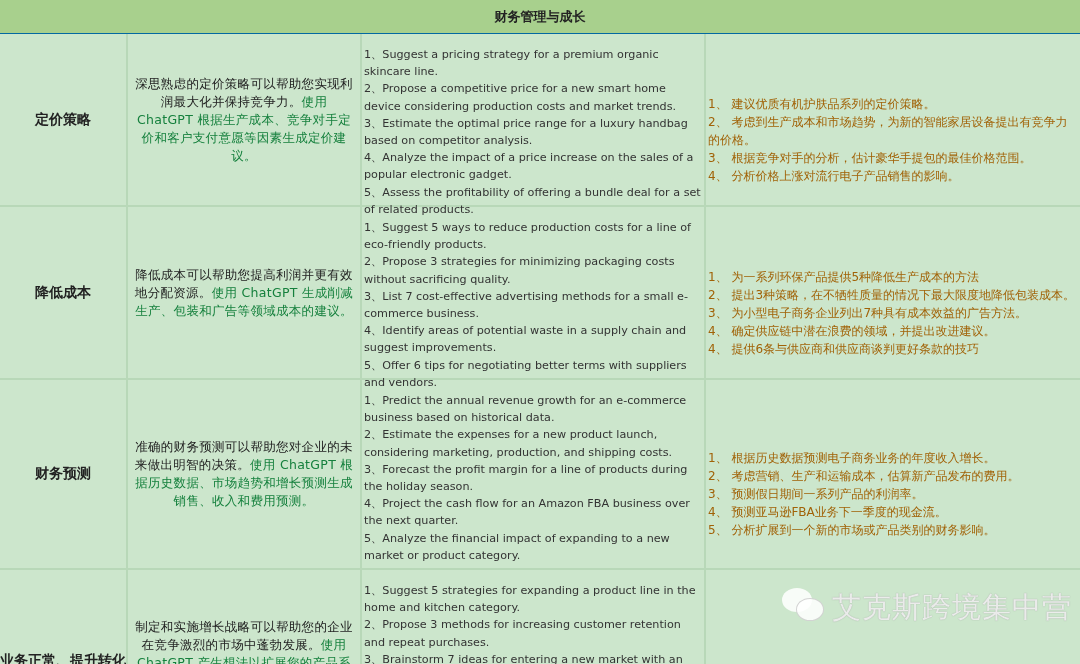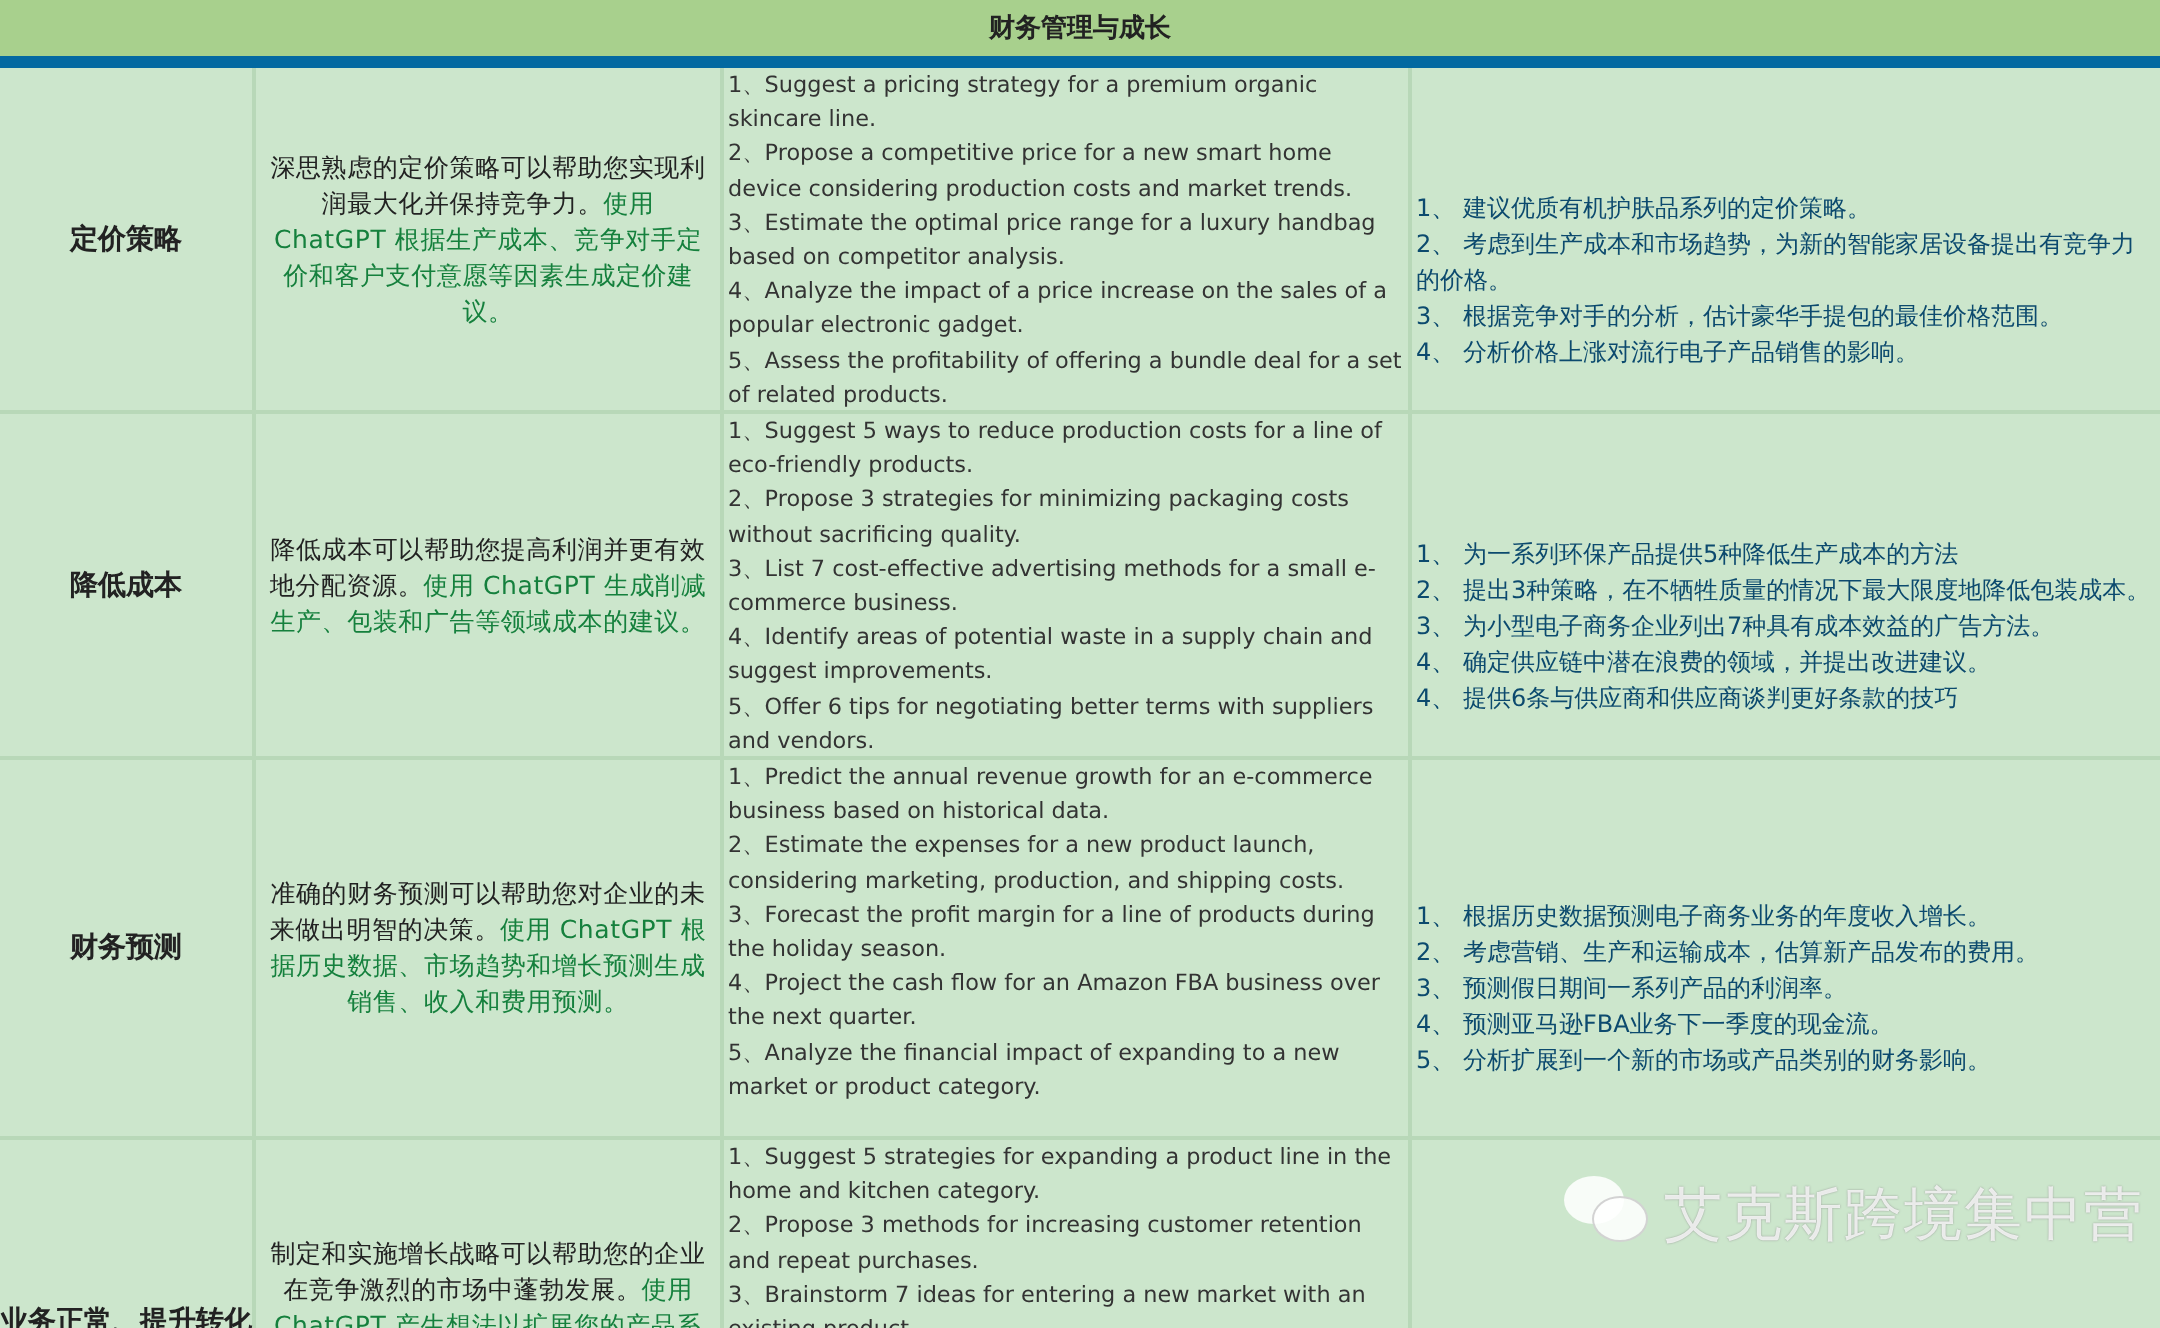--- a/index.html
+++ b/index.html
@@ -6,21 +6,21 @@
   body {
     width: 1080px; height: 664px; overflow: hidden;
     background: #cce6cc;
     font-family: "DejaVu Sans", "Liberation Sans", sans-serif;
     color: #222;
     position: relative;
   }
   .header {
     position: absolute; left: 0; top: 0; width: 1080px; height: 34px;
     background: #a8d08d;
-    border-bottom: 6px solid #0369a1;
+    border-bottom: 1px solid #0369a1;
     display: flex; align-items: center; justify-content: center;
     font-size: 13px; font-weight: bold; color: #222;
     box-sizing: border-box;
   }
   .table { position: absolute; left: 0; top: 34px; width: 1080px; }
   .row {
     position: absolute; left: 0; width: 1080px;
     border-bottom: 2px solid #b8d8b8;
     box-sizing: border-box;
   }
@@ -32,23 +32,23 @@
   }
   .c1 { left: 0; width: 128px; justify-content: center; font-weight: bold; font-size: 14px; }
   .c2 { left: 128px; width: 234px; padding: 0 6px 0 6px; justify-content: center; }
   .c3 { left: 362px; width: 344px; padding: 0 2px 0 2px; align-items: flex-start; }
   .c4 { left: 706px; width: 374px; padding: 0 2px 0 2px; border-right: none; }
   .desc {
     font-size: 12.5px; line-height: 18px; text-align: center;
     letter-spacing: 0.3px;
   }
   .desc .red { color: #15803d; }
-  .en-list { font-size: 11.2px; line-height: 17.2px; color: #333; padding-top: 0; }
+  .en-list { font-size: 11.2px; line-height: 17.2px; color: #333; padding-top: 12px; }
   .en-list div { margin: 0; }
-  .zh-list { font-size: 12px; line-height: 18px; color: #0c4a6e; margin-top: 40px; }
+  .zh-list { font-size: 12px; line-height: 18px; color: #a16207; margin-top: 40px; }
   .watermark {
     position: absolute; left: 780px; top: 588px;
     display: flex; align-items: flex-start; pointer-events: none;
   }
   .wm-icon { position: relative; width: 48px; height: 36px; }
   .bubble1 {
     position: absolute; left: 2px; top: 0; width: 30px; height: 24px;
     background: rgba(255,255,255,0.85); border-radius: 50%;
   }
   .bubble2 {

